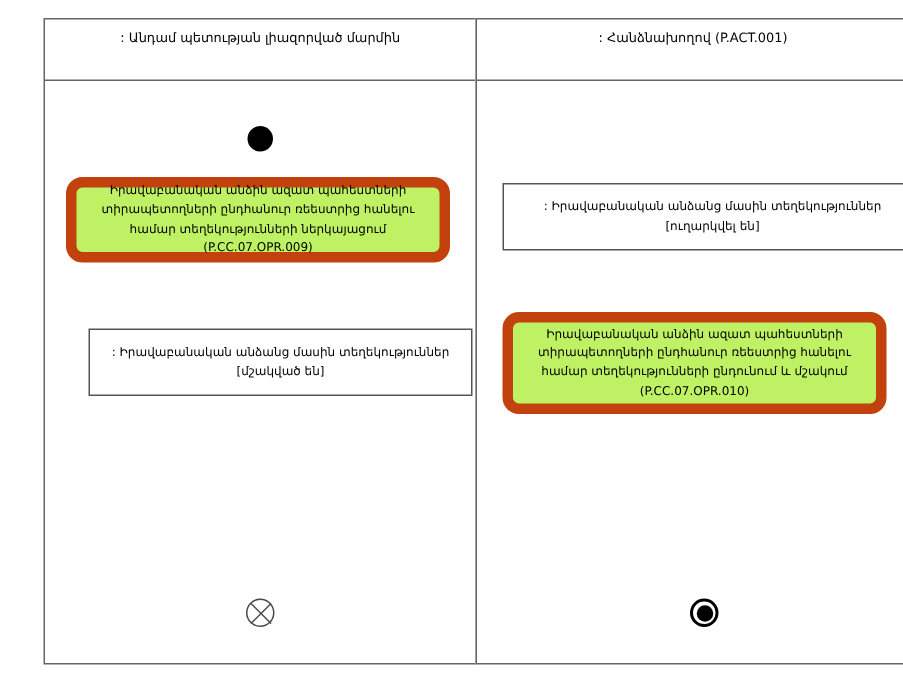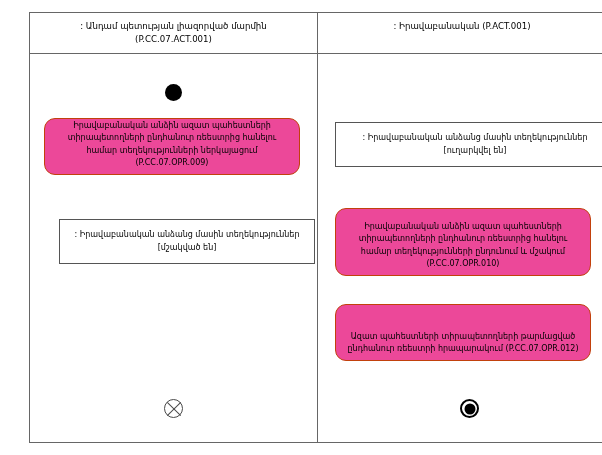--- a/index.html
+++ b/index.html
@@ -45,50 +45,50 @@
     color: #000000;
     padding: 7px 8px 7px 8px;
     height: 41px;
   }
   .lane-header .ln { display: block; white-space: nowrap; }
 
   
   .action {
     position: absolute;
     box-sizing: border-box;
-    border: 1px solid #c2410c;
+    border: 7px solid #c2410c;
     border-radius: 11px;
-    background: #ec4899;
-    display: flex;
-    align-items: flex-end;
-    justify-content: center;
-    text-align: center;
-    font-size: 8px;
-    line-height: 12.6px;
-    color: #000000;
-    padding: 4px 9px;
-  }
-
-  
-  .objnode {
-    position: absolute;
-    box-sizing: border-box;
-    border: 1px solid #555555;
-    border-radius: 0;
-    background: #ffffff;
+    background: #bef264;
     display: flex;
     align-items: center;
     justify-content: center;
     text-align: center;
     font-size: 8px;
     line-height: 12.6px;
     color: #000000;
     padding: 4px 9px;
   }
 
+  
+  .objnode {
+    position: absolute;
+    box-sizing: border-box;
+    border: 1px solid #555555;
+    border-radius: 0;
+    background: #ffffff;
+    display: flex;
+    align-items: center;
+    justify-content: center;
+    text-align: center;
+    font-size: 8px;
+    line-height: 12.6px;
+    color: #000000;
+    padding: 4px 9px;
+  }
+
   .node-text { display: block; }
 
   
   .initial-node {
     position: absolute;
     width: 17px;
     height: 17px;
     border-radius: 50%;
     background: #000000;
   }
@@ -170,27 +170,26 @@
     <line x1="452" y1="276" x2="452" y2="303" stroke="#4a4a4a" stroke-width="1.1" marker-end="url(#arrow)"></line>
 
     <line x1="156" y1="360" x2="156" y2="397" stroke="#4a4a4a" stroke-width="1.1" marker-end="url(#arrow)"></line>
 
     <line x1="452" y1="360" x2="452" y2="397" stroke="#4a4a4a" stroke-width="1.1" marker-end="url(#arrow)"></line>
   </svg>
 
   <div class="swimlane" id="lane-left">
     <div class="lane-header">
       <span class="ln">: Անդամ պետության լիազորված մարմին</span>
-      <span class="ln">(P.CC.07.ACT.001)</span>
     </div>
   </div>
 
   <div class="swimlane" id="lane-right">
     <div class="lane-header">
-      <span class="ln">: Իրավաբանական (P.ACT.001)</span>
+      <span class="ln">: Հանձնախողով (P.ACT.001)</span>
       <span class="ln"></span>
     </div>
   </div>
 
   <div class="initial-node" style="left:148px; top:84px;"></div>
 
   <div class="action" style="left:27px; top:118px; width:256px; height:57px;">
     <span class="node-text">Իրավաբանական անձին ազատ պահեստների տիրապետողների ընդհանուր ռեեստրից հանելու համար տեղեկությունների ներկայացում (P.CC.07.OPR.009)</span>
   </div>
 
@@ -200,21 +199,18 @@
 
   <div class="action" style="left:318px; top:208px; width:256px; height:68px;">
     <span class="node-text">Իրավաբանական անձին ազատ պահեստների տիրապետողների ընդհանուր ռեեստրից հանելու համար տեղեկությունների ընդունում և մշակում (P.CC.07.OPR.010)</span>
   </div>
 
   <div class="objnode" style="left:42px; top:219px; width:256px; height:45px;">
     <span class="node-text">: Իրավաբանական անձանց մասին տեղեկություններ [մշակված են]</span>
   </div>
 
 
-  <div class="action" style="left:318px; top:304px; width:256px; height:57px;">
-    <span class="node-text">Ազատ պահեստների տիրապետողների թարմացված ընդհանուր ռեեստրի հրապարակում (P.CC.07.OPR.012)</span>
-  </div>
 
   <div class="flowfinal-node" style="left:147px; top:399px;"></div>
 
   <div class="final-node" style="left:443px; top:399px;"></div>
 
 </div>
 
 </body></html>

